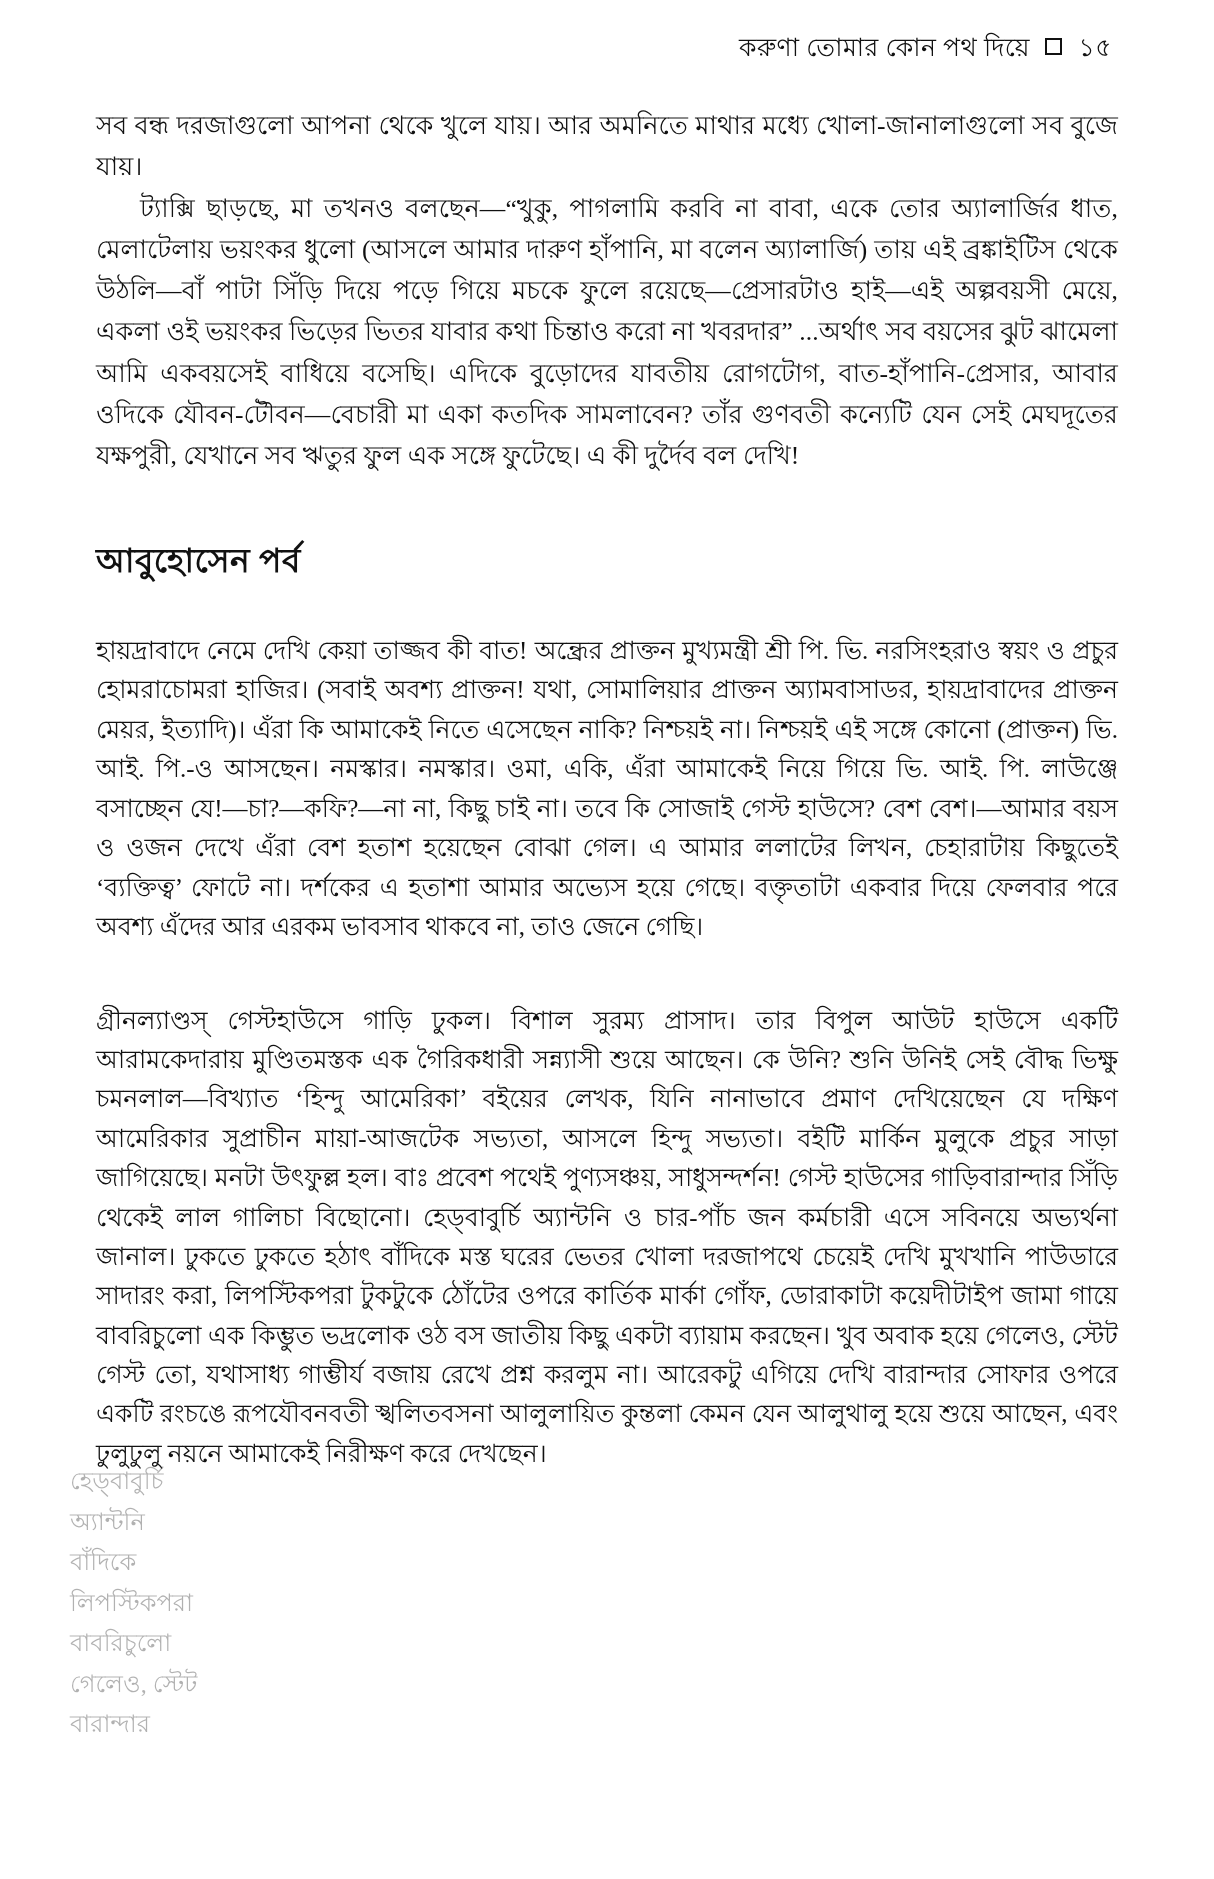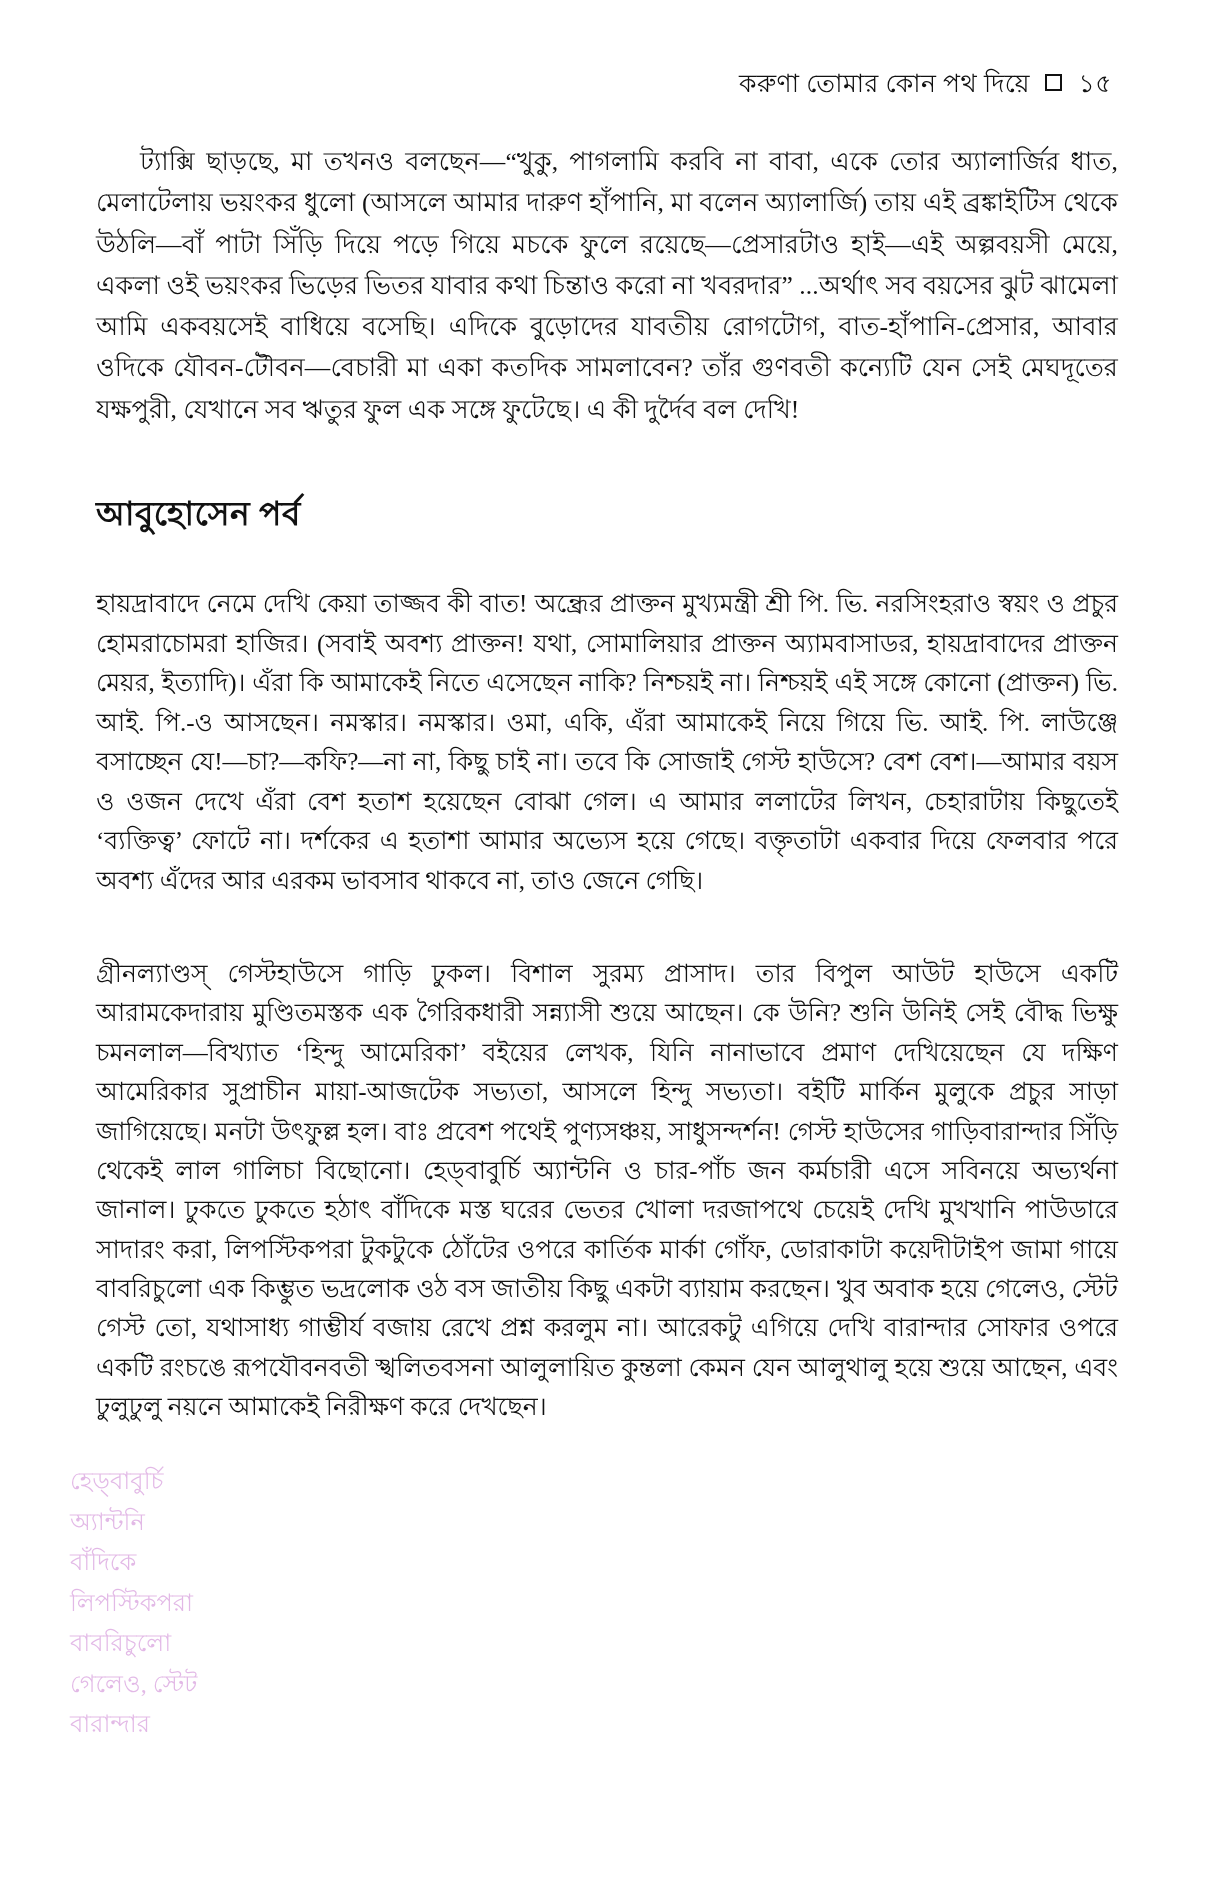--- a/index.html
+++ b/index.html
@@ -12,21 +12,21 @@
     height: 1879px;
     font-family: "Liberation Serif", "DejaVu Serif", serif;
     color: #111111;
     position: relative;
     overflow: hidden;
   }
   .page {
     width: 1214px;
     height: 1879px;
     box-sizing: border-box;
-    padding: 64px 96px 40px 96px;
+    padding: 28px 96px 40px 96px;
     position: relative;
   }
   .running-head {
     text-align: right;
     font-size: 25px;
     letter-spacing: 0.5px;
     margin: 0 6px 34px 0;
     white-space: nowrap;
   }
   .running-head .folio-mark {
@@ -70,40 +70,41 @@
   }
   
   .bleed {
     position: absolute;
     left: 70px;
     top: 1462px;
     width: 150px;
     height: 250px;
     pointer-events: none;
     opacity: 0.30;
-    color: #a21caf;
+    color: #000000;
     font-size: 24px;
     line-height: 1.62;
     font-family: "Liberation Serif", "DejaVu Serif", serif;
     white-space: nowrap;
   }
   .bleed div { height: 40.5px; }
 </style>
 </head>
 <body>
 
 <div class="page">
 
   <div class="running-head">
     <span>করুণা তোমার কোন পথ দিয়ে</span>
     <span class="folio-mark"></span>
     <span>১৫</span>
   </div>
 
   <div class="block-top">
+    <p>সব বন্ধ দরজাগুলো আপনা থেকে খুলে যায়। আর অমনিতে মাথার মধ্যে খোলা-জানালাগুলো সব বুজে যায়।</p>
     <p class="para-indent">ট্যাক্সি ছাড়ছে, মা তখনও বলছেন—“খুকু, পাগলামি করবি না বাবা, একে তোর অ্যালার্জির ধাত, মেলাটেলায় ভয়ংকর ধুলো (আসলে আমার দারুণ হাঁপানি, মা বলেন অ্যালার্জি) তায় এই ব্রঙ্কাইটিস থেকে উঠলি—বাঁ পাটা সিঁড়ি দিয়ে পড়ে গিয়ে মচকে ফুলে রয়েছে—প্রেসারটাও হাই—এই অল্পবয়সী মেয়ে, একলা ওই ভয়ংকর ভিড়ের ভিতর যাবার কথা চিন্তাও করো না খবরদার” ...অর্থাৎ সব বয়সের ঝুট ঝামেলা আমি একবয়সেই বাধিয়ে বসেছি। এদিকে বুড়োদের যাবতীয় রোগটোগ, বাত-হাঁপানি-প্রেসার, আবার ওদিকে যৌবন-টৌবন—বেচারী মা একা কতদিক সামলাবেন? তাঁর গুণবতী কন্যেটি যেন সেই মেঘদূতের যক্ষপুরী, যেখানে সব ঋতুর ফুল এক সঙ্গে ফুটেছে। এ কী দুর্দৈব বল দেখি!</p>
   </div>
 
   <h2 class="section-title">আবুহোসেন পর্ব</h2>
 
   <div class="block-mid">
     <p>হায়দ্রাবাদে নেমে দেখি কেয়া তাজ্জব কী বাত! অন্ধ্রের প্রাক্তন মুখ্যমন্ত্রী শ্রী পি. ভি. নরসিংহরাও স্বয়ং ও প্রচুর হোমরাচোমরা হাজির। (সবাই অবশ্য প্রাক্তন! যথা, সোমালিয়ার প্রাক্তন অ্যামবাসাডর, হায়দ্রাবাদের প্রাক্তন মেয়র, ইত্যাদি)। এঁরা কি আমাকেই নিতে এসেছেন নাকি? নিশ্চয়ই না। নিশ্চয়ই এই সঙ্গে কোনো (প্রাক্তন) ভি. আই. পি.-ও আসছেন। নমস্কার। নমস্কার। ওমা, একি, এঁরা আমাকেই নিয়ে গিয়ে ভি. আই. পি. লাউঞ্জে বসাচ্ছেন যে!—চা?—কফি?—না না, কিছু চাই না। তবে কি সোজাই গেস্ট হাউসে? বেশ বেশ।—আমার বয়স ও ওজন দেখে এঁরা বেশ হতাশ হয়েছেন বোঝা গেল। এ আমার ললাটের লিখন, চেহারাটায় কিছুতেই ‘ব্যক্তিত্ব’ ফোটে না। দর্শকের এ হতাশা আমার অভ্যেস হয়ে গেছে। বক্তৃতাটা একবার দিয়ে ফেলবার পরে অবশ্য এঁদের আর এরকম ভাবসাব থাকবে না, তাও জেনে গেছি।</p>
   </div>
 
   <div class="block-bottom">

